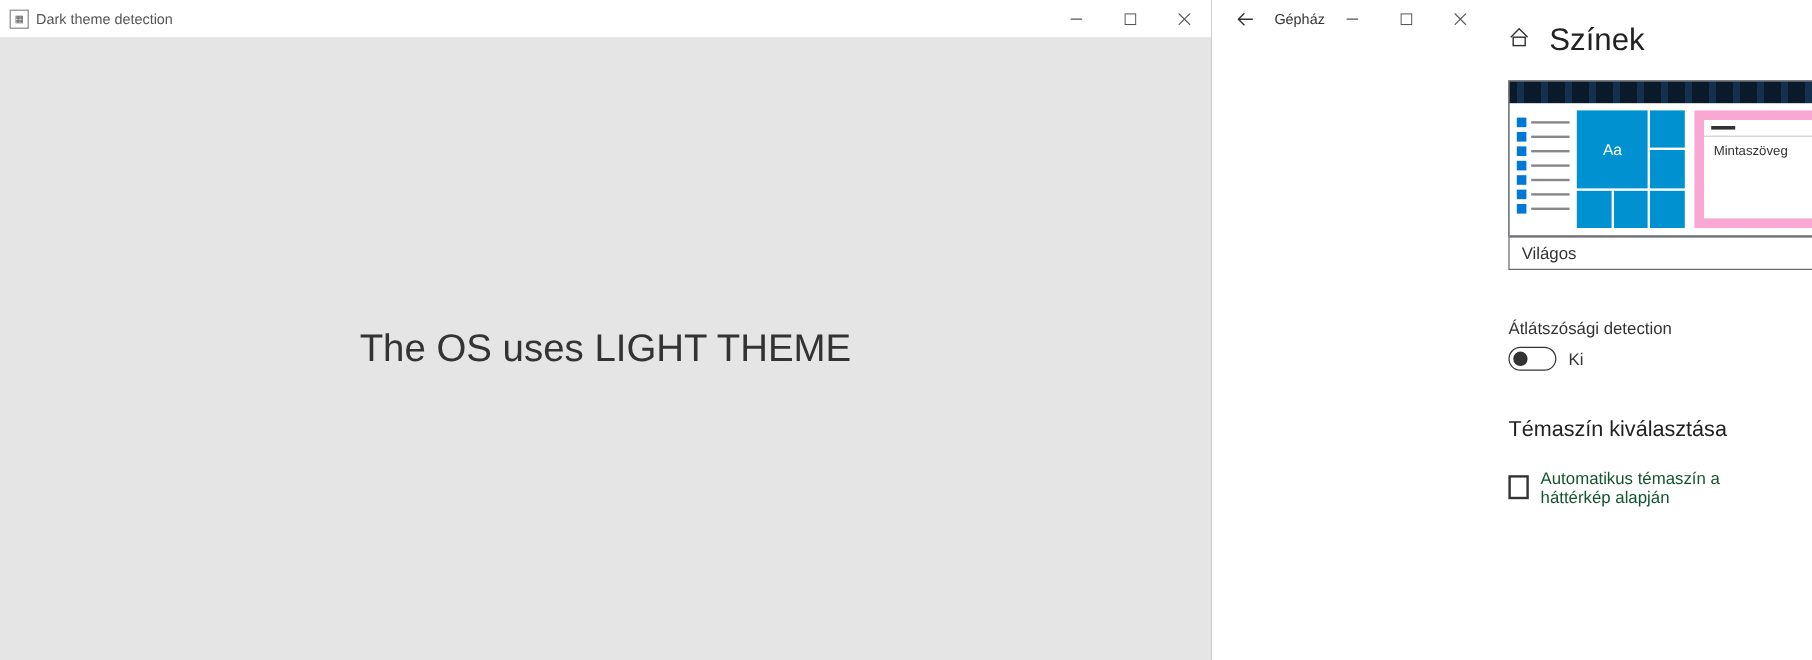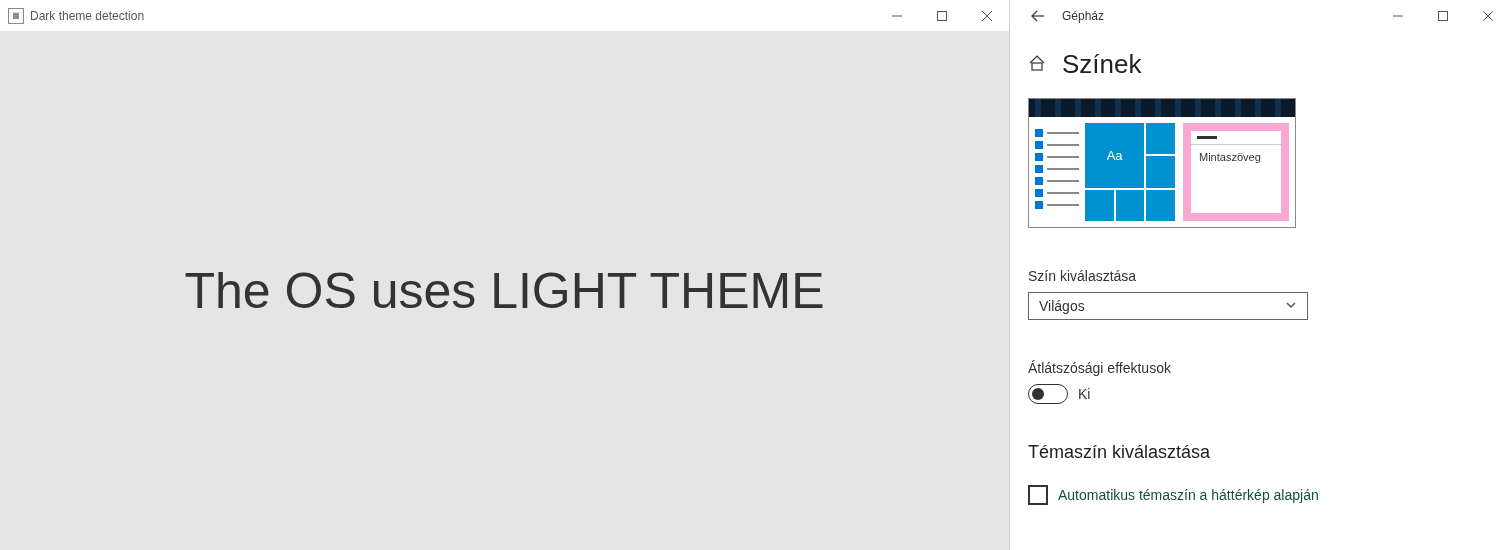--- a/index.html
+++ b/index.html
@@ -45,32 +45,32 @@
       color: #555;
     }
     .win-btn svg { width: 10px; height: 10px; stroke: #555; stroke-width: 1; fill: none; }
     .left-content {
       flex: 1;
       display: flex;
       align-items: center;
       justify-content: center;
     }
     .theme-text {
-      font-size: 50px;
+      font-size: 32px;
       color: #333333;
       font-weight: 400;
     }
 
     
     .right-window {
       width: 500px;
       height: 550px;
       background: #ffffff;
       display: flex;
-      flex-direction: column;
+      flex-direction: row;
       position: relative;
     }
     .right-titlebar {
       height: 31px;
       display: flex;
       align-items: center;
       padding-left: 8px;
       font-size: 12px;
       color: #333;
     }
@@ -304,31 +304,30 @@
         </div>
         <div class="pv-window">
           <div class="bar">
               <div class="dash"></div>
             </div>
           <div class="txt">Mintaszöveg</div>
         </div>
       </div>
     </div>
 
-    <div class="section-label">Szín kiválasztása</div>
     <div class="dropdown">
       <span>Világos</span>
       <span>
         <svg viewBox="0 0 12 12">
             <polyline points="2,4 6,8 10,4"></polyline>
           </svg>
       </span>
     </div>
 
-    <div class="section-label">Átlátszósági effektusok</div>
+    <div class="section-label">Átlátszósági detection</div>
     <div class="toggle-row">
       <div class="toggle">
         <div class="knob"></div>
       </div>
       <div class="toggle-label">Ki</div>
     </div>
 
     <div class="sub-heading">Témaszín kiválasztása</div>
 
     <div class="checkbox-row">

